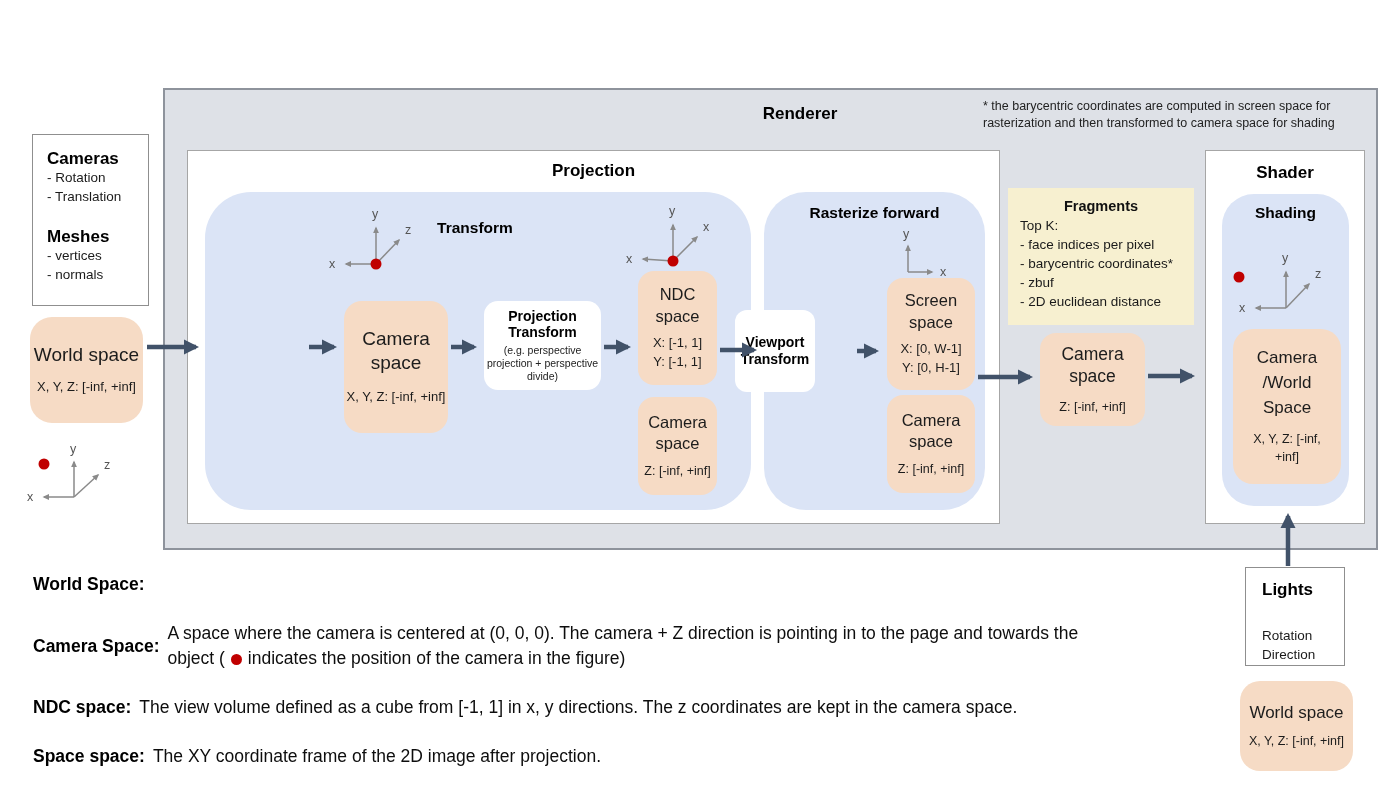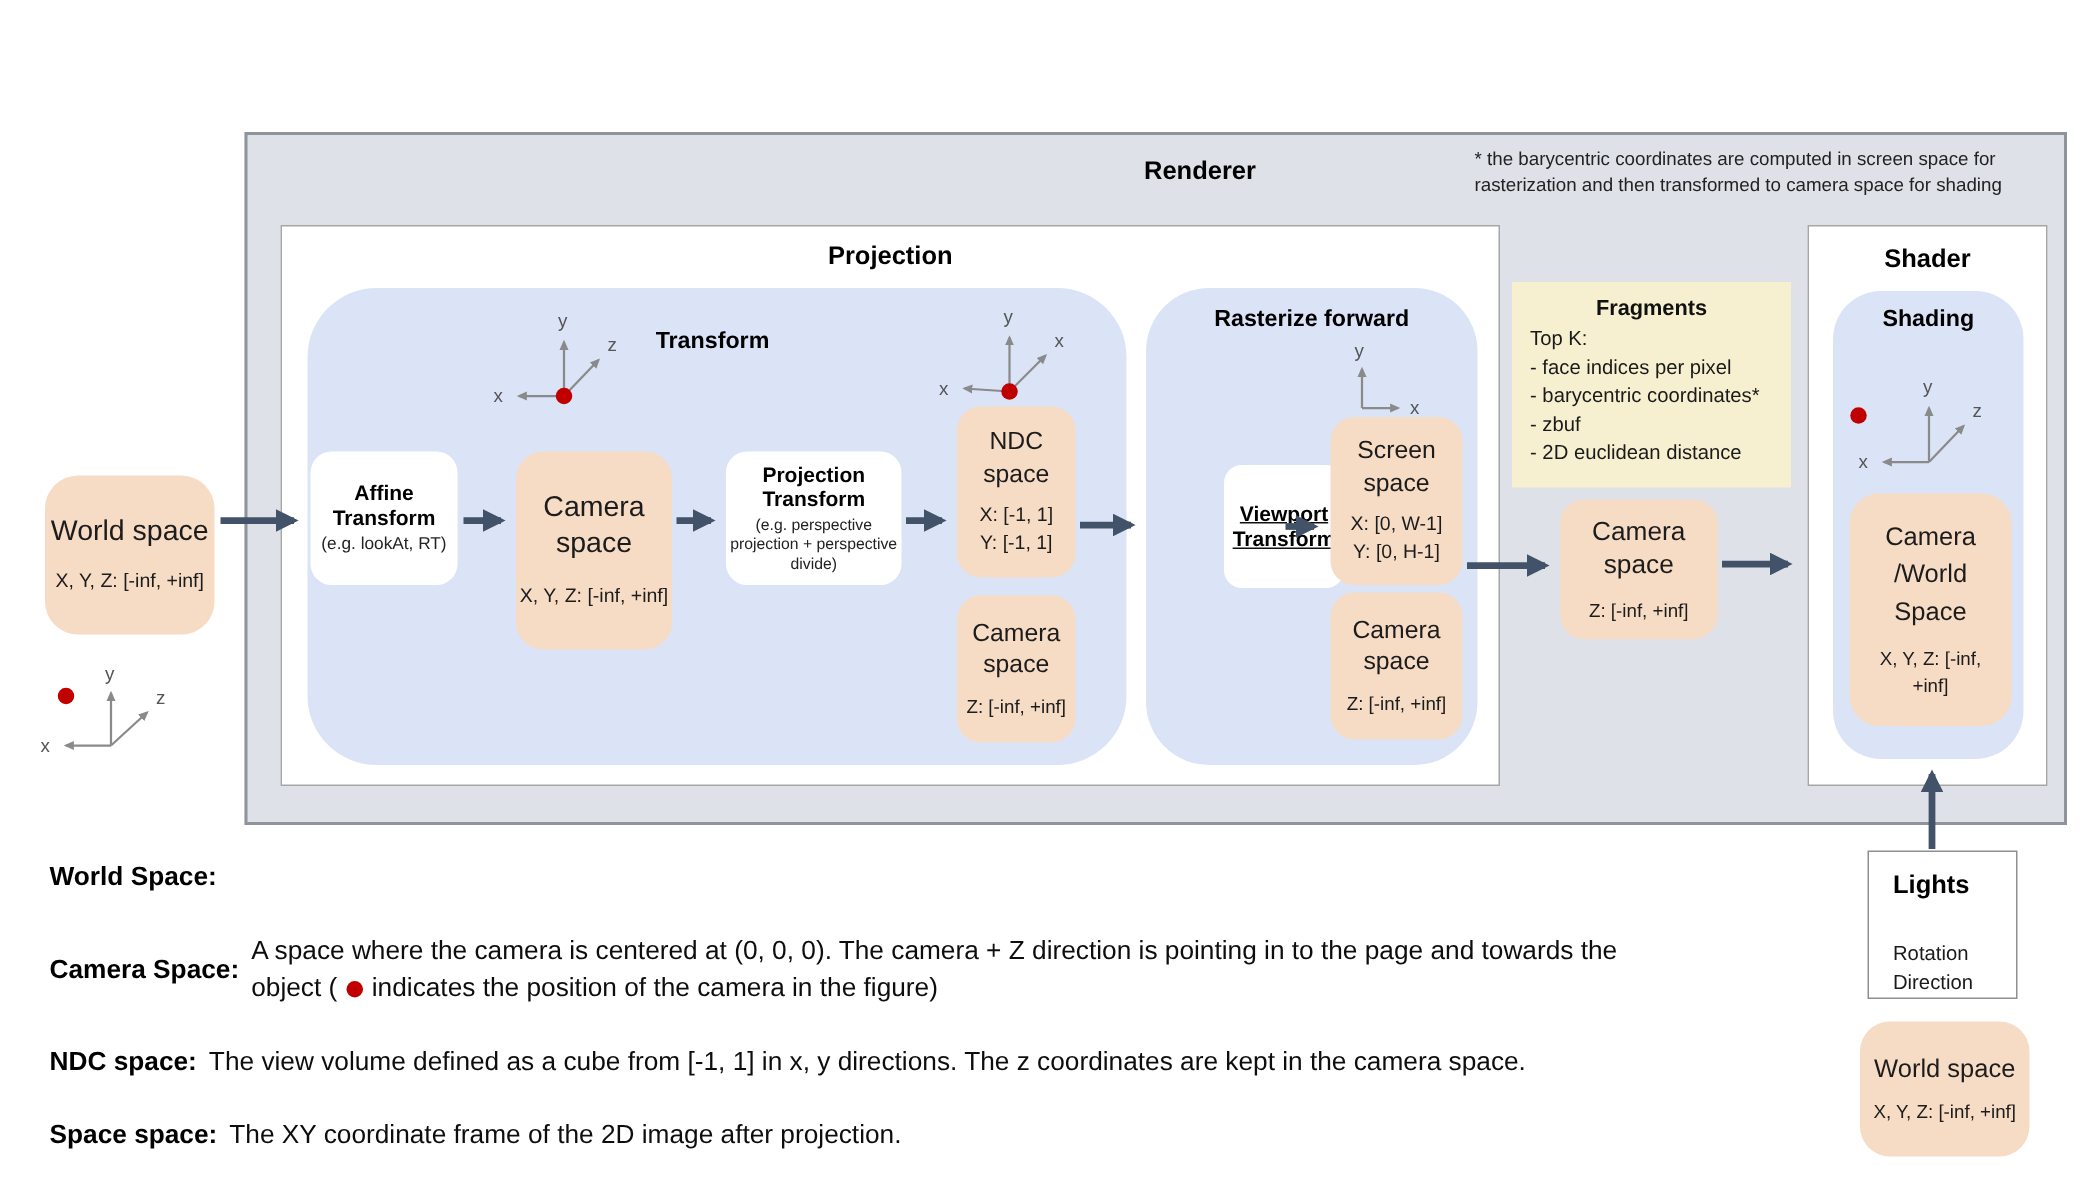--- a/index.html
+++ b/index.html
@@ -43,24 +43,20 @@
   <div class="abs renderer" style="left:163px;top:88px;width:1215px;height:462px;"></div>
   <div class="abs t-big ctr" style="left:600px;top:104px;width:400px;">Renderer</div>
   <div class="abs note" style="left:983px;top:98px;width:392px;">* the barycentric coordinates are computed in screen space for rasterization and then transformed to camera space for shading</div>
 
   <div class="abs whitebox" style="left:187px;top:150px;width:813px;height:374px;"></div>
   <div class="abs t-big ctr" style="left:187px;top:161px;width:813px;">Projection</div>
 
   <div class="abs panel" style="left:205px;top:192px;width:546px;height:318px;"></div>
   <div class="abs t-sec ctr" style="left:330px;top:207px;width:290px;margin-top:12px;">Transform</div>
 
-  <div class="abs wbox" style="left:207px;top:301px;width:98px;height:89px;">
-    <div class="t-box">Affine Transform</div>
-    <div class="t-sub">(e.g. lookAt, RT)</div>
-  </div>
 
   <div class="abs obox" style="left:344px;top:301px;width:104px;height:132px;border-radius:18px;gap:13px;">
     <div class="sp-lg">Camera space</div>
     <div class="rng" style="font-size:13px;">X, Y, Z: [-inf, +inf]</div>
   </div>
 
   <div class="abs wbox" style="left:484px;top:301px;width:117px;height:89px;">
     <div class="t-box">Projection Transform</div>
     <div class="t-sub" style="font-size:10.5px;">(e.g. perspective projection + perspective divide)</div>
   </div>
@@ -74,21 +70,21 @@
   </div>
 
   <div class="abs obox" style="left:638px;top:397px;width:79px;height:98px;gap:8px;">
     <div class="sp-md">Camera space</div>
     <div class="rng">Z: [-inf, +inf]</div>
   </div>
 
   <div class="abs panel" style="left:764px;top:192px;width:221px;height:318px;border-radius:42px;"></div>
   <div class="abs t-sec ctr" style="left:764px;top:204px;width:221px;">Rasterize forward</div>
 
-  <div class="abs wbox" style="left:816px;top:310px;width:80px;height:82px;border-radius:12px;text-decoration:underline;">
+  <div class="abs wbox" style="left:735px;top:310px;width:80px;height:82px;border-radius:12px;">
     <div class="t-box">Viewport Transform</div>
   </div>
 
   <div class="abs obox" style="left:887px;top:278px;width:88px;height:112px;gap:7px;">
     <div class="sp-md">Screen space</div>
     <div class="rng" style="font-size:13px;">
       <div>X: [0, W-1]</div>
       <div>Y: [0, H-1]</div>
     </div>
   </div>
@@ -130,20 +126,33 @@
       <div>Rotation</div>
       <div>Direction</div>
     </div>
   </div>
 
   <div class="abs obox" style="left:1240px;top:681px;width:113px;height:90px;border-radius:20px;gap:8px;">
     <div class="sp-md" style="font-size:17px;">World space</div>
     <div class="rng">X, Y, Z: [-inf, +inf]</div>
   </div>
 
+  <div class="abs thinbox" style="left:32px;top:134px;width:117px;height:172px;padding:14px 0 0 14px;">
+    <div class="t-big">Cameras</div>
+    <div class="items">
+      <div>- Rotation</div>
+      <div>- Translation</div>
+    </div>
+    <div style="height:20px;"></div>
+    <div class="t-big">Meshes</div>
+    <div class="items">
+      <div>- vertices</div>
+      <div>- normals</div>
+    </div>
+  </div>
 
   <div class="abs obox" style="left:30px;top:317px;width:113px;height:106px;border-radius:22px;gap:12px;">
     <div class="sp-lg">World space</div>
     <div class="rng" style="font-size:13px;">X, Y, Z: [-inf, +inf]</div>
   </div>
 
   <div class="abs def" style="left:33px;top:572px;width:1340px;">
     <span class="def-term">World Space:</span>
   </div>
   <div class="abs def" style="left:33px;top:621px;width:1340px;align-items:center;">

